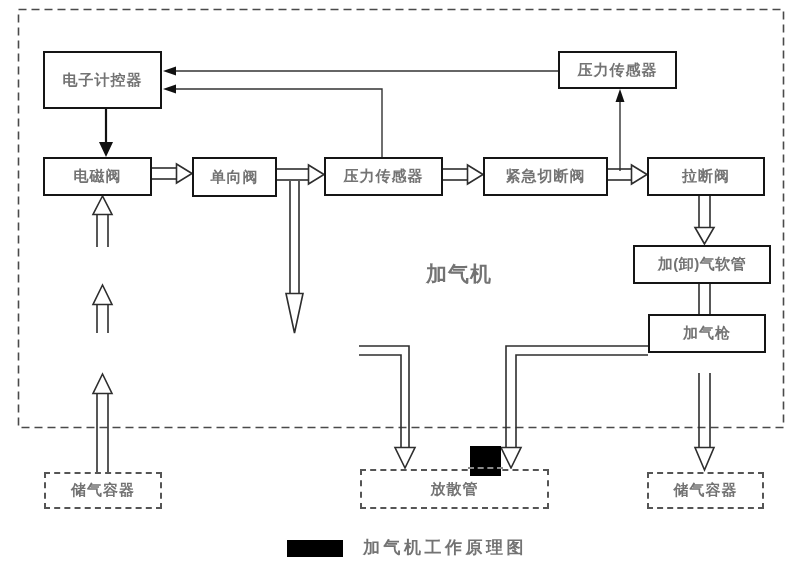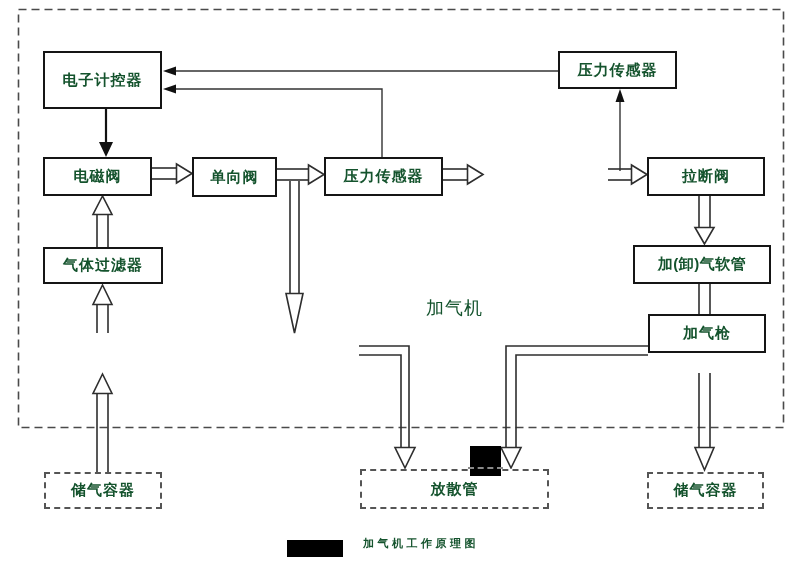--- a/index.html
+++ b/index.html
@@ -1,40 +1,40 @@
 <!DOCTYPE html>
 <html><head>
 <meta charset="utf-8">
 <style>
   html,body{margin:0;padding:0;background:#ffffff;}
   .stage{
     position:relative;width:800px;height:564px;background:#ffffff;overflow:hidden;
-    font-family:"Liberation Sans","DejaVu Sans",sans-serif;color:#14532d;
+    font-family:"Liberation Sans","DejaVu Sans",sans-serif;color:#737373;
   }
   .stage svg{position:absolute;left:0;top:0;z-index:0;}
   .box{
     position:absolute;box-sizing:border-box;background:#ffffff;z-index:2;
     display:flex;align-items:center;justify-content:center;
     font-size:15px;font-weight:bold;letter-spacing:1px;white-space:nowrap;
   }
   .solid{border:2px solid #151515;}
   .dashed{border:2px dashed #555555;}
   .floating-label{
-    position:absolute;z-index:2;font-size:18px;font-weight:normal;letter-spacing:1px;white-space:nowrap;margin-top:36px;
+    position:absolute;z-index:2;font-size:21px;font-weight:bold;letter-spacing:1px;white-space:nowrap;
   }
   .redaction{
     position:absolute;left:470px;top:446px;width:31px;height:30px;background:#000000;z-index:4;
   }
   .redaction .dash-through{
     position:absolute;left:-2px;top:21px;width:35px;height:0;border-top:2px dashed #8a8a8a;
   }
   .caption-row{position:absolute;left:0;top:536px;width:800px;height:24px;z-index:2;}
   .caption-swatch{position:absolute;left:287px;top:4px;width:56px;height:17px;background:#000000;}
   .caption-text{
-    position:absolute;left:363px;top:0;font-size:11px;font-weight:bold;letter-spacing:3.5px;white-space:nowrap;
+    position:absolute;left:363px;top:0;font-size:17px;font-weight:bold;letter-spacing:3.5px;white-space:nowrap;
   }
 </style>
 </head>
 <body>
 
 <div class="stage">
 
   <svg width="800" height="564" viewBox="0 0 800 564">
 
     <rect x="18.5" y="9.5" width="765" height="418" fill="none" stroke="#4a4a4a" stroke-width="1.6" stroke-dasharray="8 5"></rect>
@@ -131,25 +131,25 @@
   </div>
   <div class="box solid" style="left:192px;top:157px;width:85px;height:40px">
     <span>单向阀</span>
   </div>
   <div class="box solid" style="left:43px;top:157px;width:109px;height:39px">
     <span>电磁阀</span>
   </div>
   <div class="box solid" style="left:324px;top:157px;width:119px;height:39px">
     <span>压力传感器</span>
   </div>
+  <div class="box solid" style="left:483px;top:157px;width:125px;height:39px">
+    <span>紧急切断阀</span>
+  </div>
   <div class="box solid" style="left:647px;top:157px;width:118px;height:39px">
     <span>拉断阀</span>
-  </div>
-  <div class="box solid" style="left:43px;top:247px;width:120px;height:37px">
-    <span>气体过滤器</span>
   </div>
   <div class="box solid" style="left:633px;top:245px;width:138px;height:39px">
     <span style="letter-spacing:0.5px">加(卸)气软管</span>
   </div>
   <div class="box solid" style="left:648px;top:314px;width:118px;height:39px">
     <span>加气枪</span>
   </div>
 
   <div class="box dashed" style="left:44px;top:472px;width:118px;height:37px">
     <span>储气容器</span>

